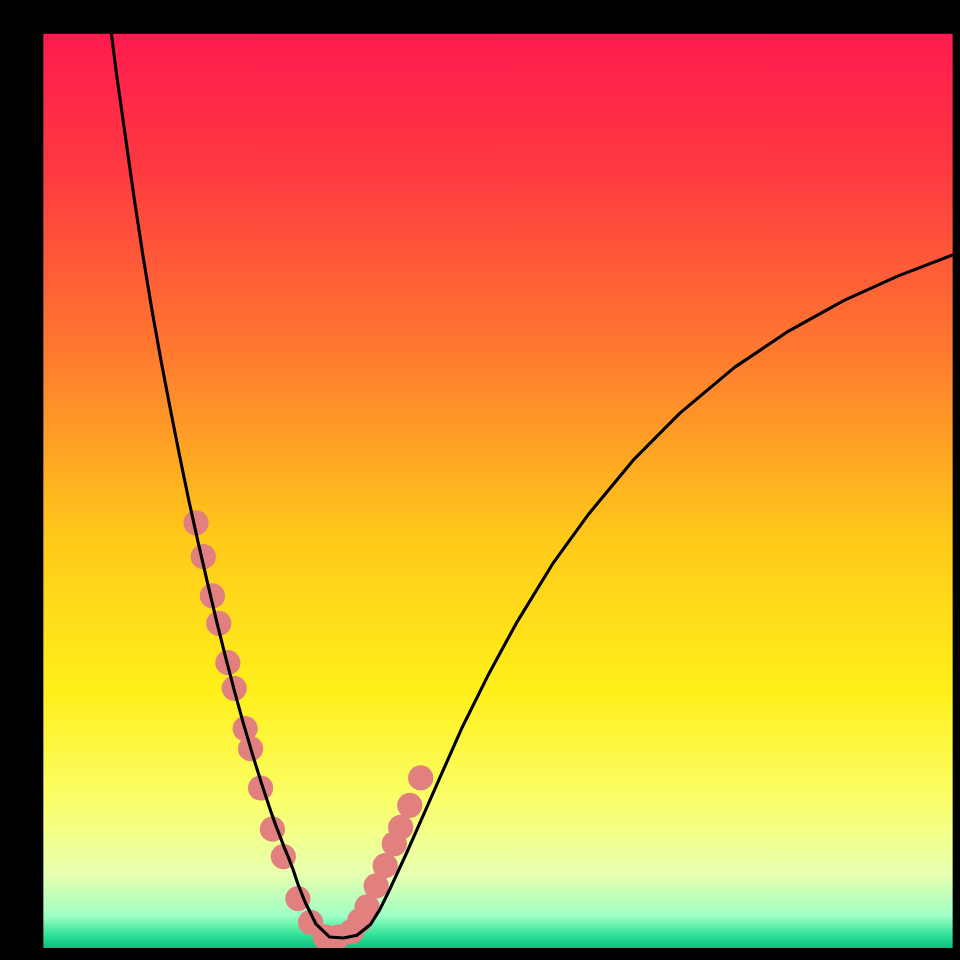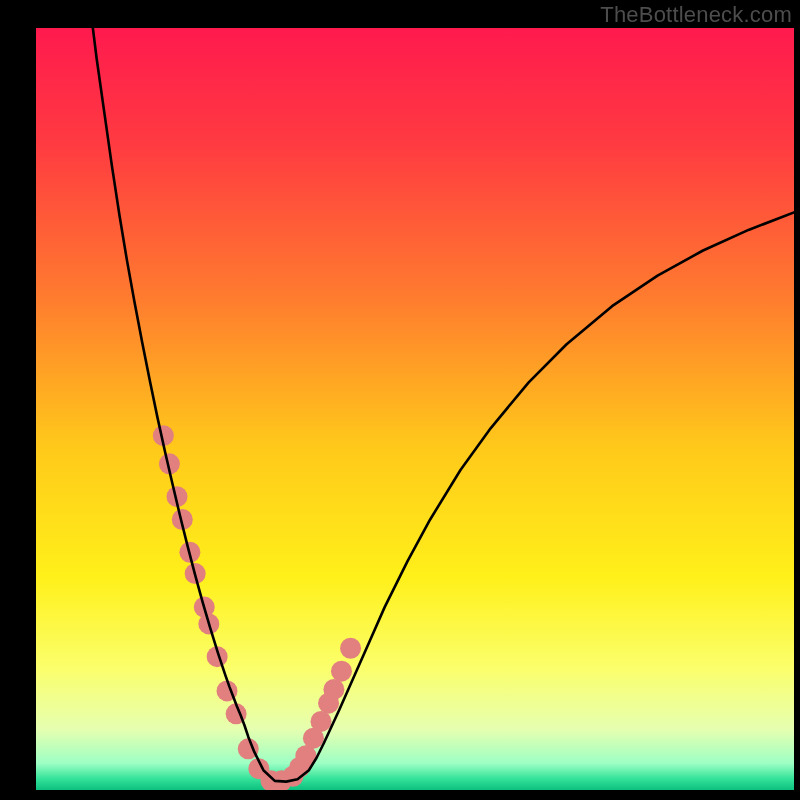--- a/index.html
+++ b/index.html
@@ -78,14 +78,13 @@
         <circle cx="269.848" cy="727.71" r="10.5" fill="#e28080"></circle>
         <circle cx="277.428" cy="710.184" r="10.5" fill="#e28080"></circle>
         <circle cx="285.008" cy="693.42" r="10.5" fill="#e28080"></circle>
         <circle cx="292.588" cy="675.132" r="10.5" fill="#e28080"></circle>
         <circle cx="297.89399999999995" cy="661.4159999999999" r="10.5" fill="#e28080"></circle>
         <circle cx="305.474" cy="643.128" r="10.5" fill="#e28080"></circle>
         <circle cx="314.57" cy="620.268" r="10.5" fill="#e28080"></circle>
         <path d="M56.85 0.00 L60.64 30.48 L68.22 83.82 L75.80 137.16 L83.38 186.69 L90.96 232.41 L98.54 274.32 L106.12 313.94 L113.70 352.04 L121.28 388.62 L128.86 422.91 L136.44 455.68 L144.02 487.68 L151.60 518.16 L159.18 547.12 L166.76 574.55 L174.34 600.46 L181.92 624.84 L189.50 647.70 L193.29 658.37 L197.08 668.27 L200.87 678.18 L204.66 687.32 L208.45 697.23 L212.24 708.66 L218.30 723.90 L227.40 742.19 L238.77 752.86 L250.14 753.62 L261.51 751.33 L272.88 742.19 L280.46 730.00 L288.04 714.76 L303.20 681.99 L318.36 647.70 L333.52 613.41 L348.68 579.12 L371.42 533.40 L394.16 491.49 L424.48 441.96 L454.80 400.05 L492.70 354.33 L530.60 316.23 L576.08 278.13 L621.56 247.65 L667.04 222.50 L712.52 201.93 L758.00 184.40" fill="none" stroke="#000000" stroke-width="2.6" stroke-linecap="round" stroke-linejoin="round"></path>
       </svg>
   </div>
-  <div class="watermark">TheBottleneck.com</div>
 </div>
 
 </body></html>

